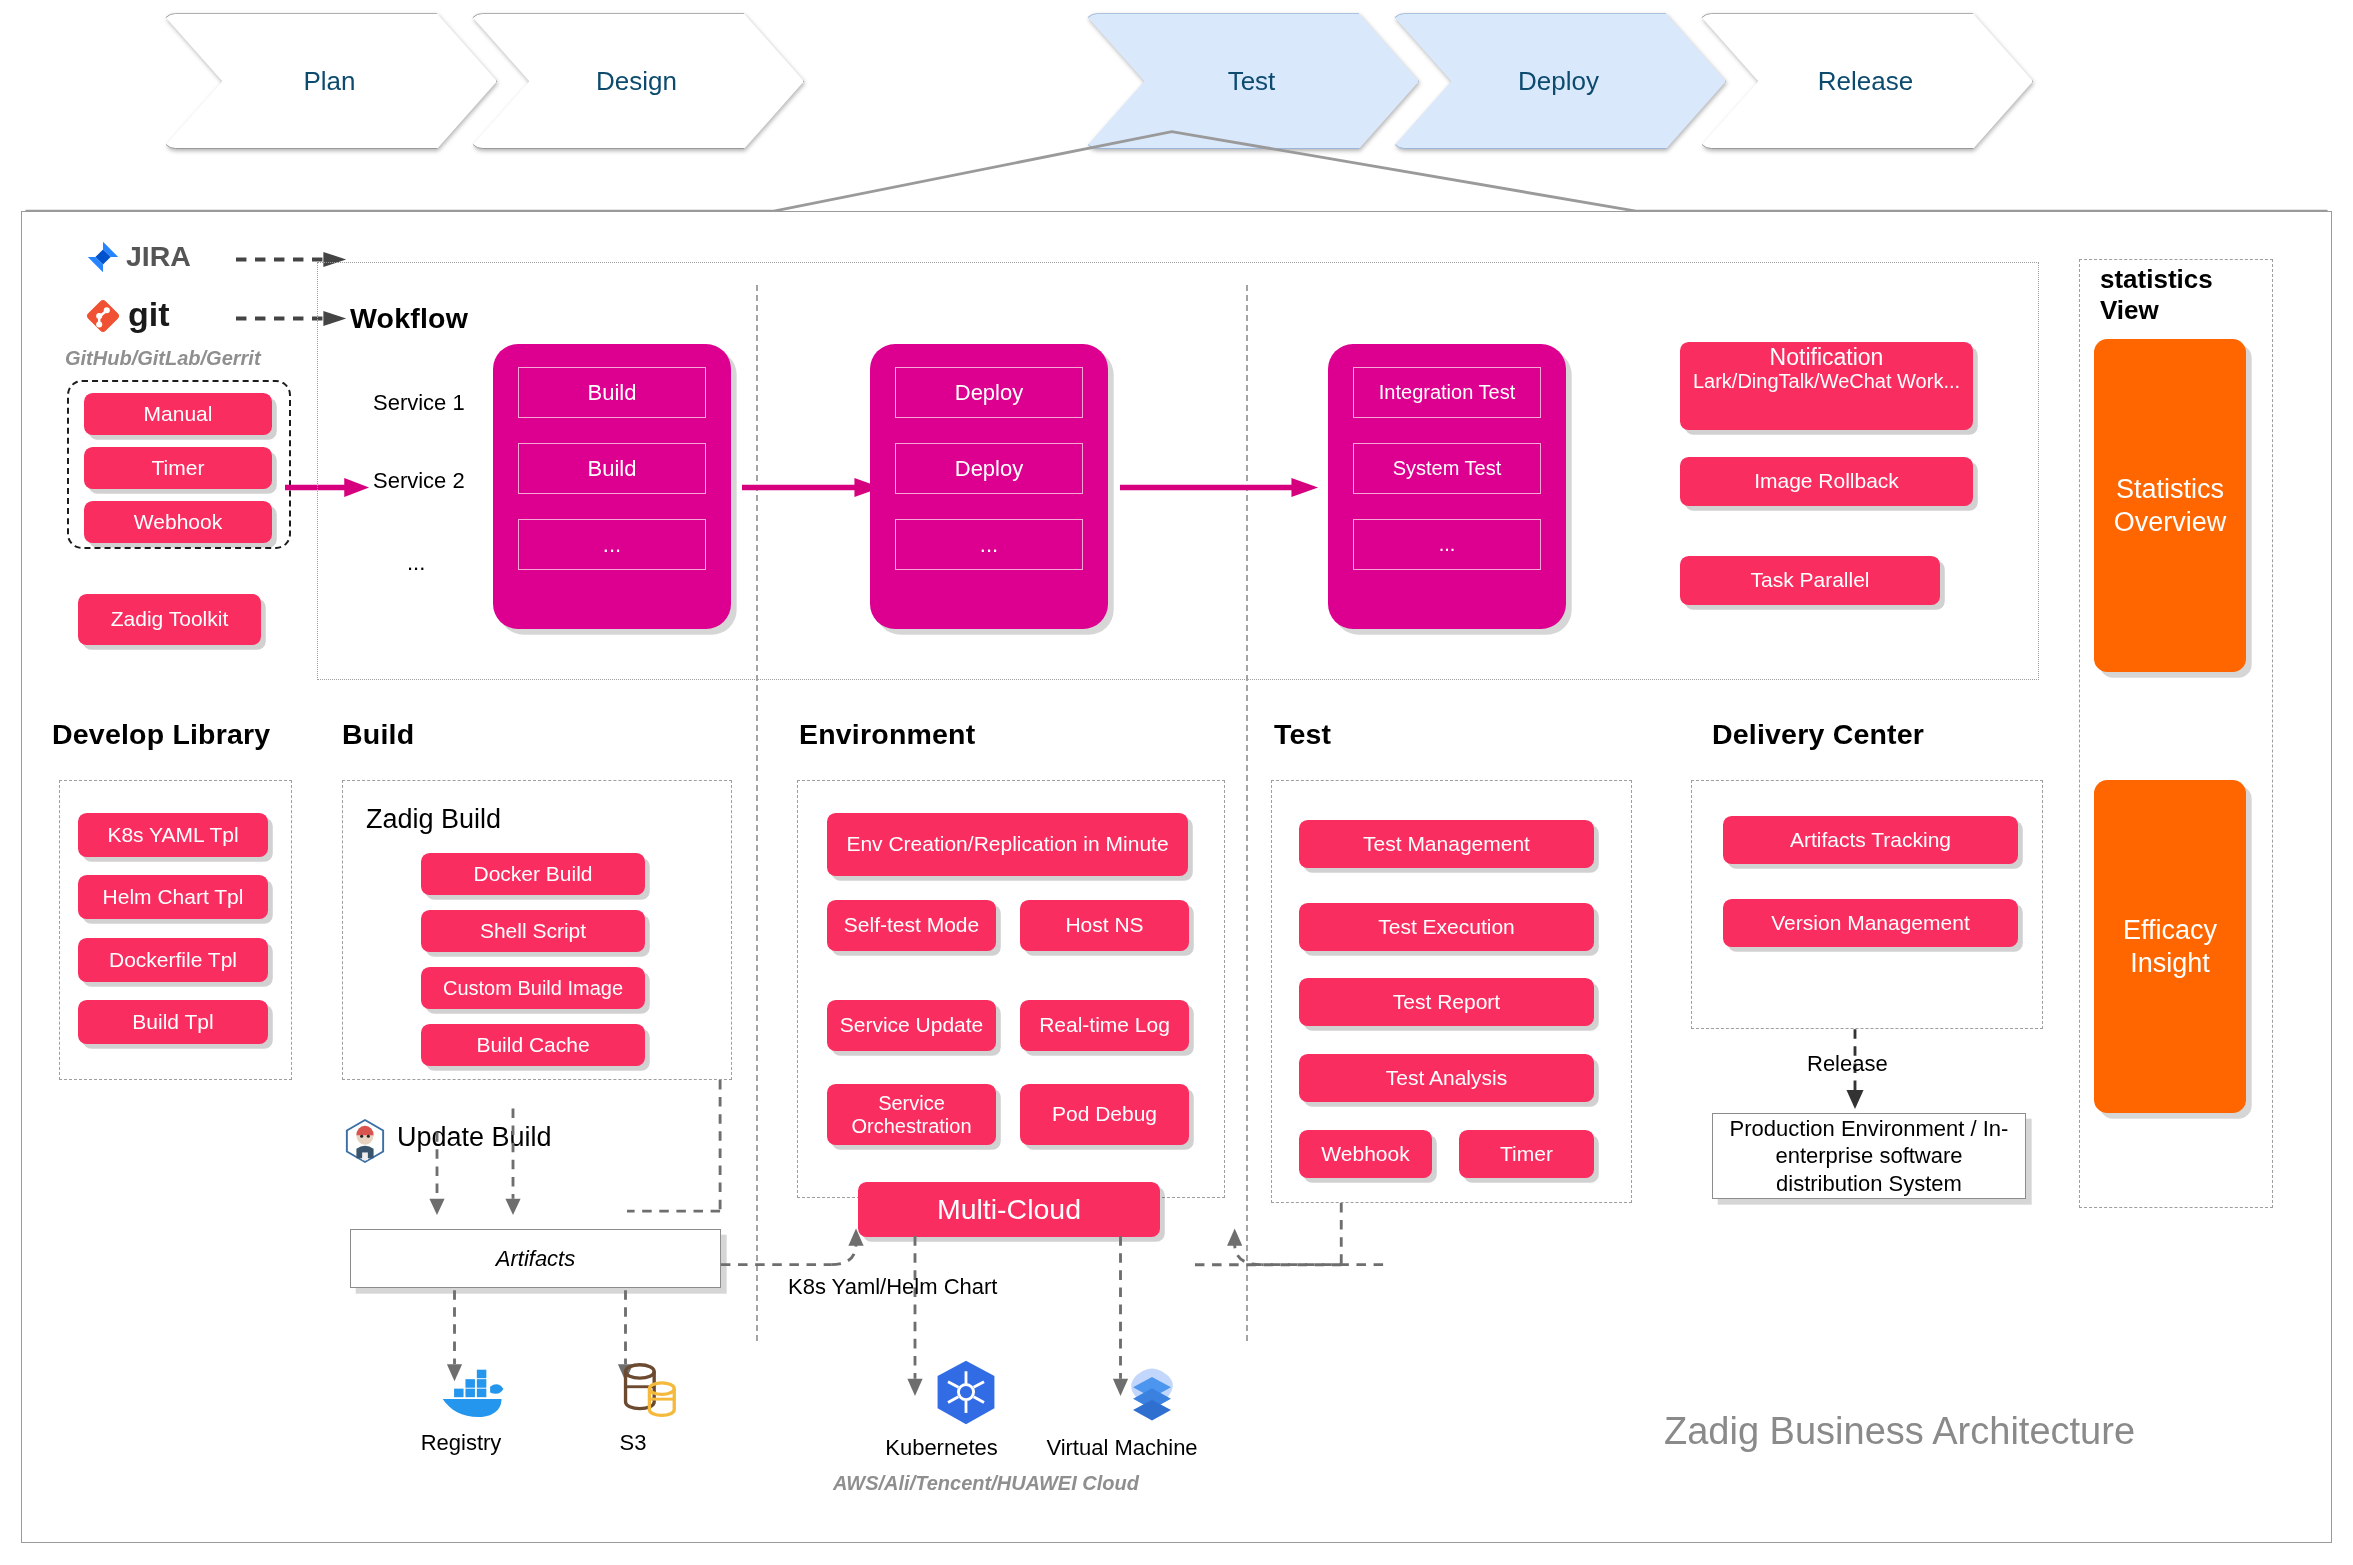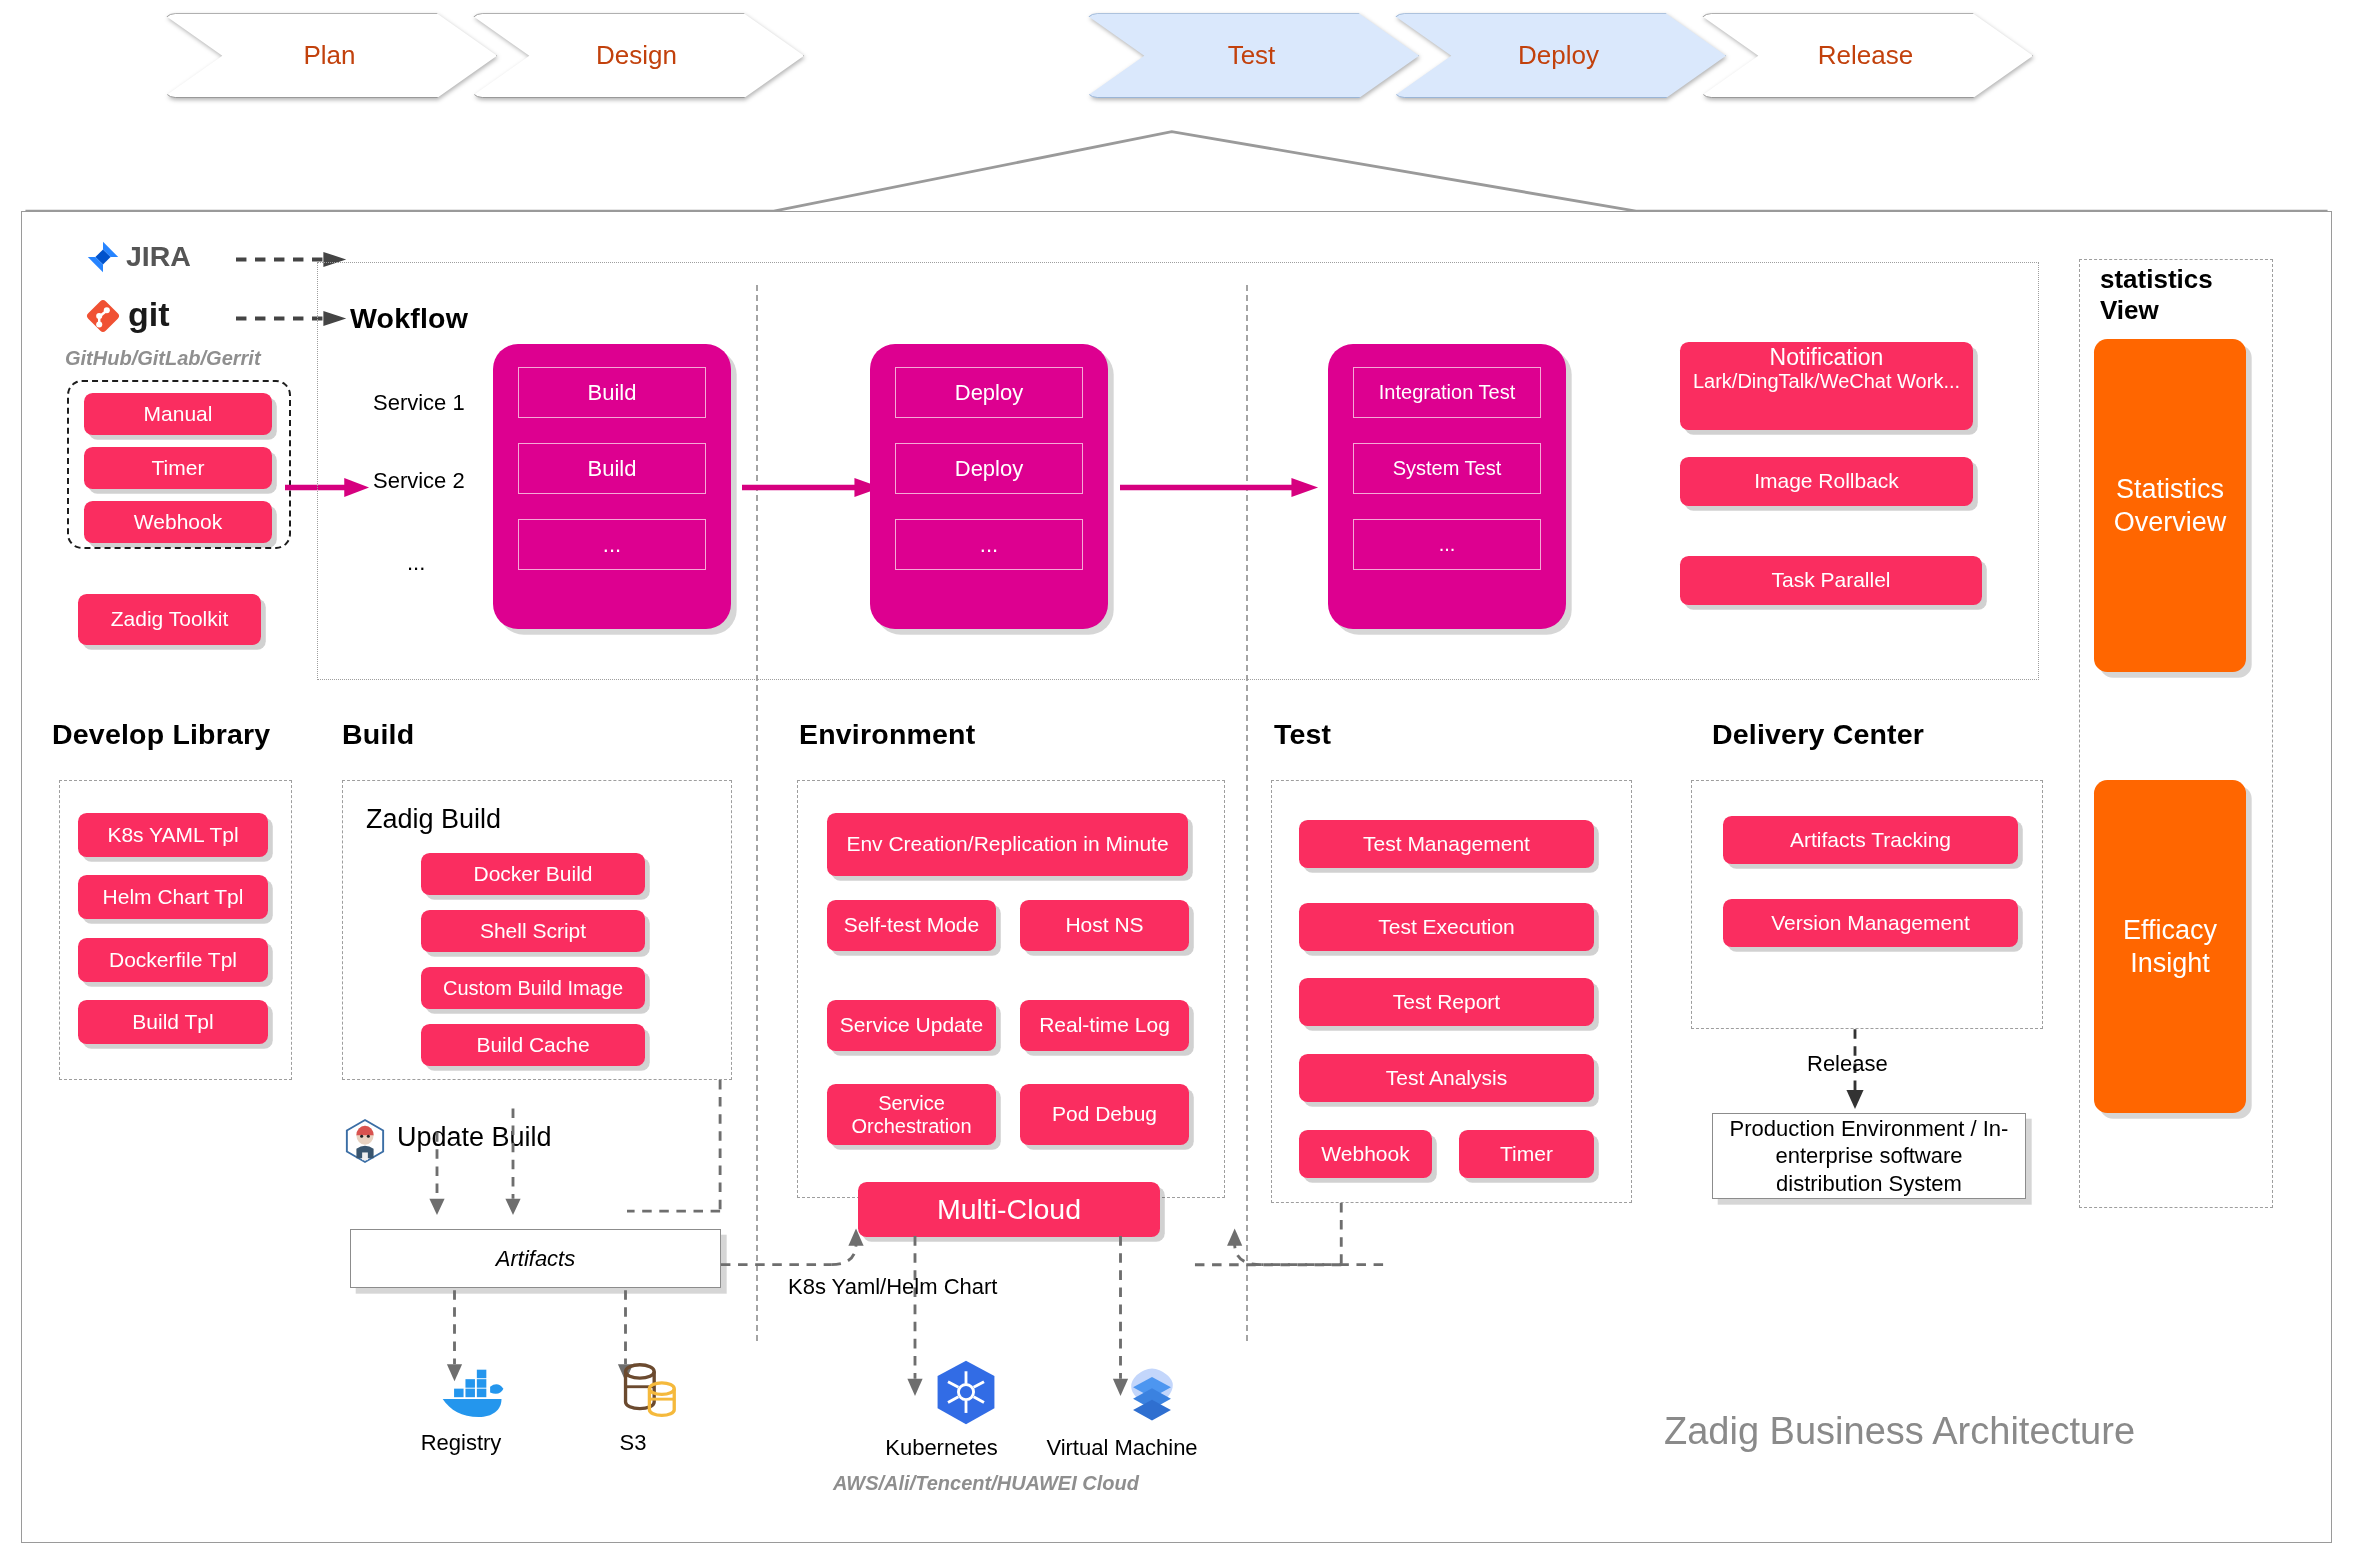--- a/index.html
+++ b/index.html
@@ -11,23 +11,23 @@
     width: 2353px; height: 1566px;
     position: relative;
     overflow: hidden;
     color: #000;
   }
   .abs { position: absolute; box-sizing: border-box; }
 
   
   #pipeline { left: 162px; top: 13.3px; width: 1997px; height: 119px; }
   .chev {
-    position: absolute; top: 0; width: 335px; height: 85px;
-    display: flex; align-items: center; justify-content: center;
-    font-size: 26px; color: #c2410c;
+    position: absolute; top: 0; width: 335px; height: 136px;
+    display: flex; align-items: center; justify-content: center;
+    font-size: 26px; color: #0c4a6e;
     filter: drop-shadow(1.9px 2.9px 1.9px rgba(0,0,0,0.30));
   }
   .chev .shape {
     position: absolute; inset: 0;
     background: #ffffff;
     border: 1.9px solid #999999;
     clip-path: polygon(0% 0%, 82% 0%, 100% 50%, 82% 100%, 0% 100%, 18% 50%);
     border-radius: 13.3px;
   }
   .chev.on .shape { background: #dae8fc; border-color: #9ab5d6; }
@@ -203,21 +203,21 @@
   <div class="slot" style="top:23px; font-size:20px;">Integration Test</div>
   <div class="slot" style="top:99px; font-size:20px;">System Test</div>
   <div class="slot" style="top:175px; font-size:20px;">...</div>
 </div>
 
 <div class="abs pill" style="left:1680px; top:342px; width:293px; height:88px; flex-direction:column; justify-content:flex-start;">
   <div style="font-size:23px;">Notification</div>
   <div style="font-size:20px;">Lark/DingTalk/WeChat Work...</div>
 </div>
 <div class="abs pill" style="left:1680px; top:457px; width:293px; height:49px;">Image Rollback</div>
-<div class="abs pill" style="left:1680px; top:556px; width:302px; height:49px;">Task Parallel</div>
+<div class="abs pill" style="left:1680px; top:556px; width:260px; height:49px;">Task Parallel</div>
 
 <div class="abs dashbox" style="left:2079px; top:259px; width:194px; height:949px;"></div>
 <div class="abs" style="left:2100px; top:264px; width:171px;">
   <div style="font-size:26px; font-weight:bold;">statistics</div>
   <div style="font-size:26px; font-weight:bold;">View</div>
 </div>
 <div class="abs orange" style="left:2094px; top:339px; width:152px; height:333px;">Statistics Overview</div>
 <div class="abs orange" style="left:2094px; top:780px; width:152px; height:333px;">Efficacy Insight</div>
 
 <div class="abs secth" style="left:52px; top:718px;">Develop Library</div>

